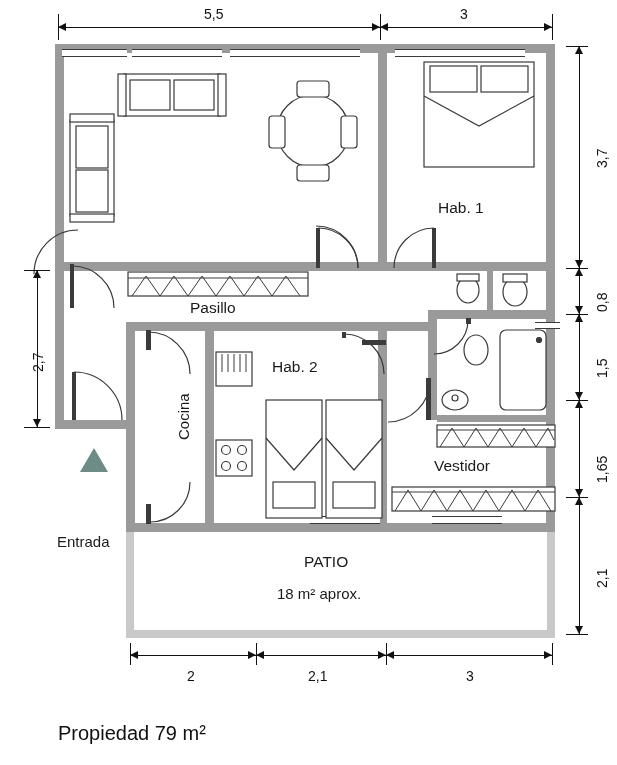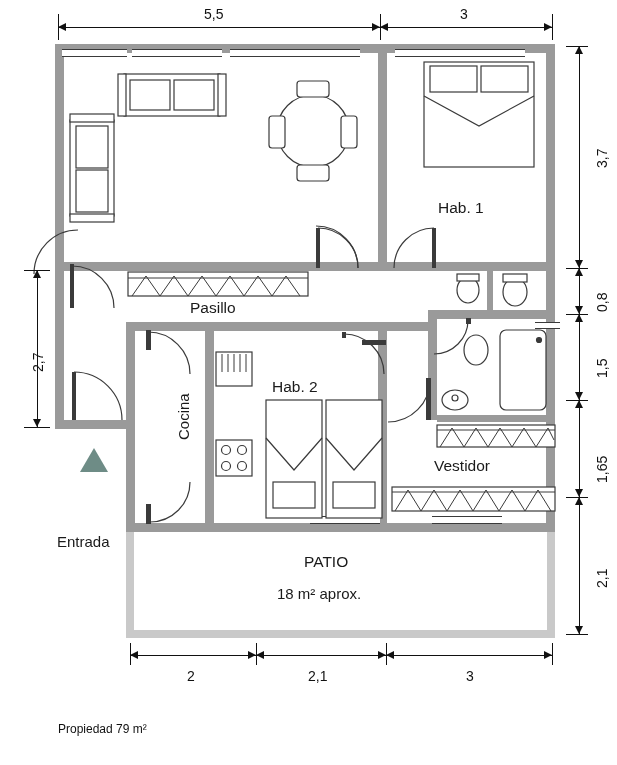--- a/index.html
+++ b/index.html
@@ -50,21 +50,21 @@
   .dim-text-vert {
     position: absolute;
     font-size: 14px;
     color: #111;
     white-space: nowrap;
     transform-origin: 0 0;
     transform: rotate(-90deg);
   }
   .footer {
     position: absolute;
-    font-size: 12px;
+    font-size: 20px;
     color: #111;
   }
 
   
   .dimline-h {
     position: absolute;
     height: 1px;
     background: #111;
   }
   .dimline-v {
@@ -268,21 +268,21 @@
 
       <path d="M468 320 A34 34 0 0 1 434 354" fill="none"></path>
       <rect x="466" y="318" width="5" height="6" fill="#3a3a3a" stroke="none"></rect>
     </g>
   </svg>
 
   <div class="entry-marker" style="left:80px; top:448px;"></div>
 
   <div class="label label-room" style="left:438px; top:199px;">Hab. 1</div>
   <div class="label label-room" style="left:190px; top:299px;">Pasillo</div>
-  <div class="label label-room" style="left:272px; top:358px;margin-top:20px;">Hab. 2</div>
+  <div class="label label-room" style="left:272px; top:358px;">Hab. 2</div>
   <div class="label-vert" style="left:175px; top:440px;">Cocina</div>
   <div class="label label-room" style="left:434px; top:457px;">Vestidor</div>
   <div class="label label-room" style="left:304px; top:553px;">PATIO</div>
   <div class="label" style="left:277px; top:585px;">18 m² aprox.</div>
   <div class="label" style="left:57px; top:496px;margin-top:37px;">Entrada</div>
 
   <div class="tick-v" style="left:58px; top:14px; height:26px;"></div>
   <div class="tick-v" style="left:380px; top:14px; height:26px;"></div>
   <div class="tick-v" style="left:552px; top:14px; height:26px;"></div>
   <div class="dimline-h" style="left:58px; top:27px; width:322px;"></div>

